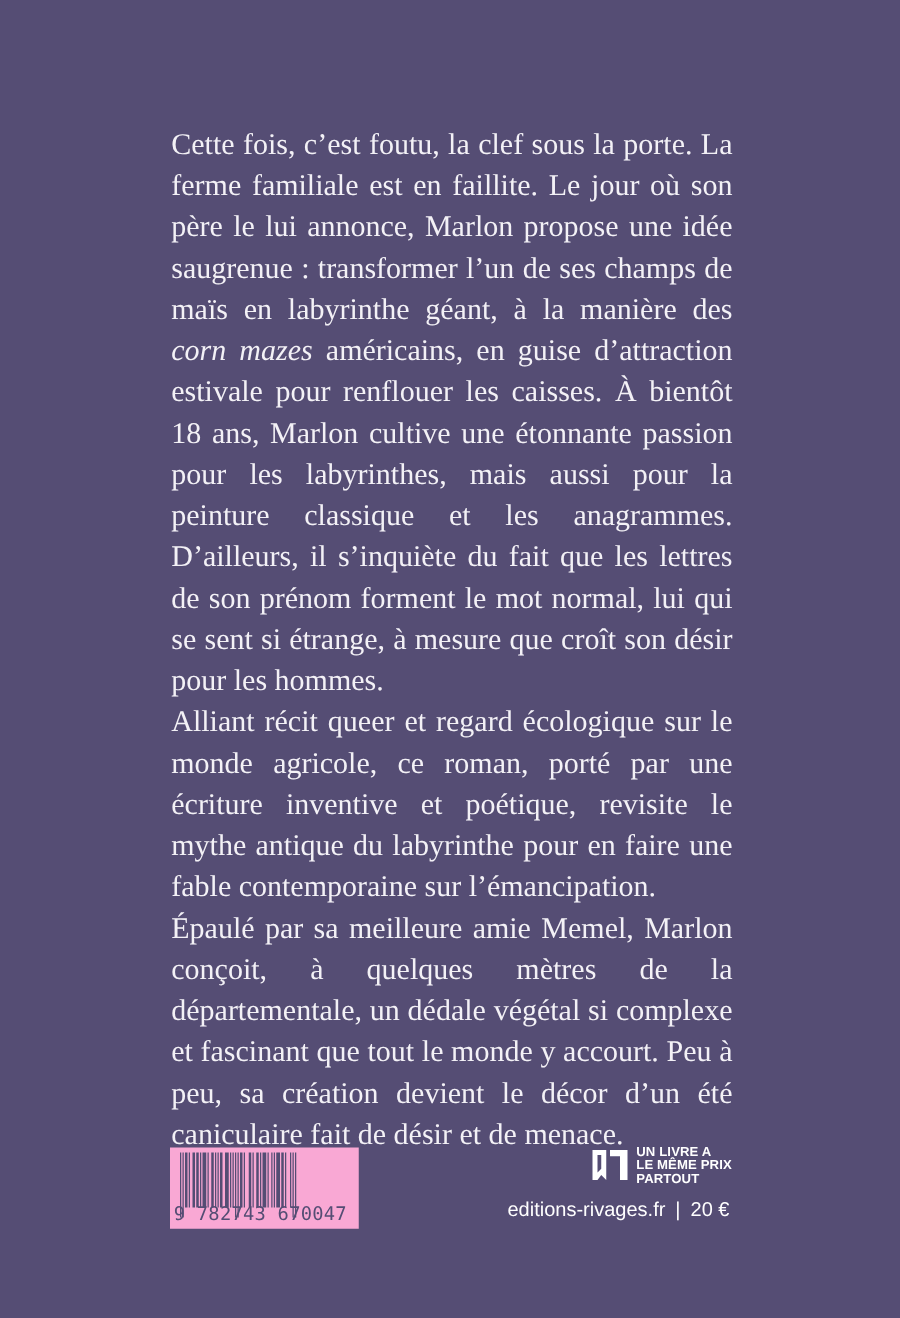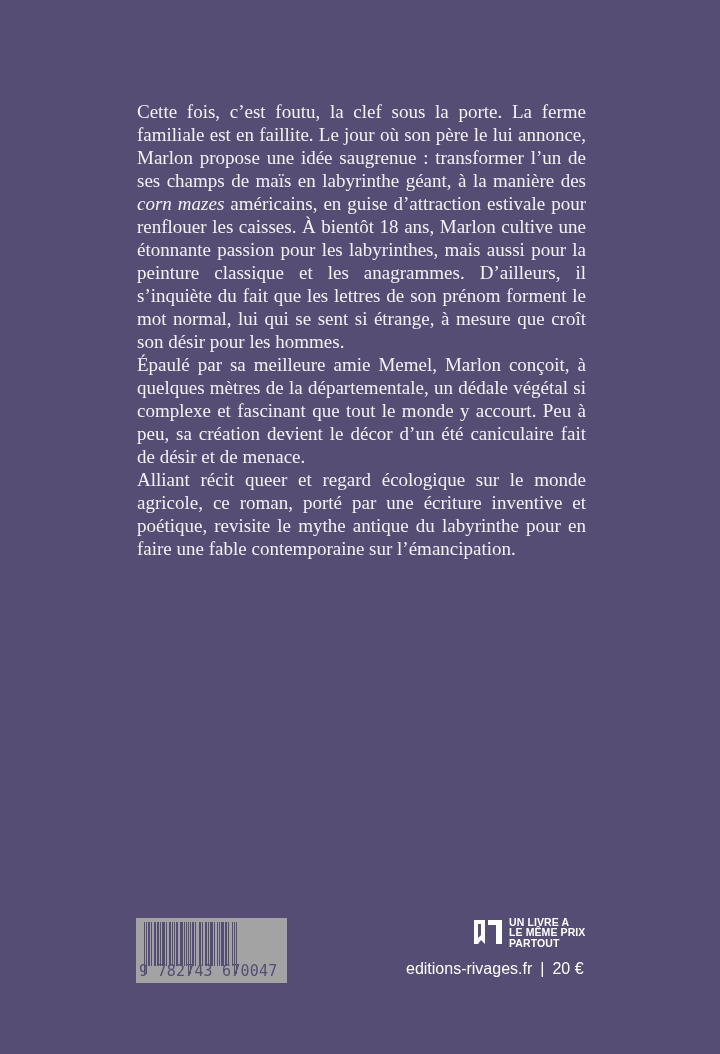--- a/index.html
+++ b/index.html
@@ -10,36 +10,36 @@
     position: relative;
     overflow: hidden;
     color: #f3f1f6;
   }
   .blurb {
     position: absolute;
     left: 137px;
     top: 100px;
     width: 449px;
     font-family: "Liberation Serif", "DejaVu Serif", serif;
-    font-size: 19px;
-    line-height: 23px;
+    font-size: 24px;
+    line-height: 33px;
     text-align: justify;
     letter-spacing: 0;
   }
   .blurb p { margin: 0; }
   .blurb p.gap { margin-top: 24.5px; }
   .blurb em { font-style: italic; }
 
   .barcode {
     position: absolute;
     left: 136px;
     top: 918px;
     width: 151px;
     height: 65px;
-    background: #a3a3a3;
+    background: #f9a8d4;
     box-sizing: border-box;
   }
   .barcode .bars {
     position: absolute;
     left: 8px;
     top: 4px;
     width: 135px;
     height: 44px;
     display: flex;
     align-items: stretch;
@@ -94,22 +94,22 @@
     white-space: nowrap;
   }
   .footer-line .site { font-weight: normal; margin-left: 10px; }
   .footer-line .sep { margin: 0 8px; font-weight: normal; }
 </style>
 </head>
 <body>
 
 <div class="blurb">
   <p><span>Cette fois, c’est foutu, la clef sous la porte. La ferme familiale est en faillite. Le jour où son père le lui annonce, Marlon propose une idée saugrenue : transformer l’un de ses champs de maïs en labyrinthe géant, à la manière des </span><em>corn mazes</em><span> américains, en guise d’attraction estivale pour renflouer les caisses. À bientôt 18 ans, Marlon cultive une étonnante passion pour les labyrinthes, mais aussi pour la peinture classique et les anagrammes. D’ailleurs, il s’inquiète du fait que les lettres de son prénom forment le mot normal, lui qui se sent si étrange, à mesure que croît son désir pour les hommes.</span></p>
+  <p>Alliant récit queer et regard écologique sur le monde agricole, ce roman, porté par une écriture inventive et poétique, revisite le mythe antique du labyrinthe pour en faire une fable contemporaine sur l’émancipation.</p>
   <p>Épaulé par sa meilleure amie Memel, Marlon conçoit, à quelques mètres de la départementale, un dédale végétal si complexe et fascinant que tout le monde y accourt. Peu à peu, sa création devient le décor d’un été caniculaire fait de désir et de menace.</p>
-  <p>Alliant récit queer et regard écologique sur le monde agricole, ce roman, porté par une écriture inventive et poétique, revisite le mythe antique du labyrinthe pour en faire une fable contemporaine sur l’émancipation.</p>
 </div>
 
 <div class="barcode">
   <div class="bars" id="bars">
       <span class="long" style="width: 1.05px;"></span>
       <span class="sp long" style="width: 1.05px;"></span>
       <span class="long" style="width: 1.05px;"></span>
       <span class="sp" style="width: 1.05px;"></span>
       <span style="width: 2.1px;"></span>
       <span class="sp" style="width: 1.05px;"></span>

